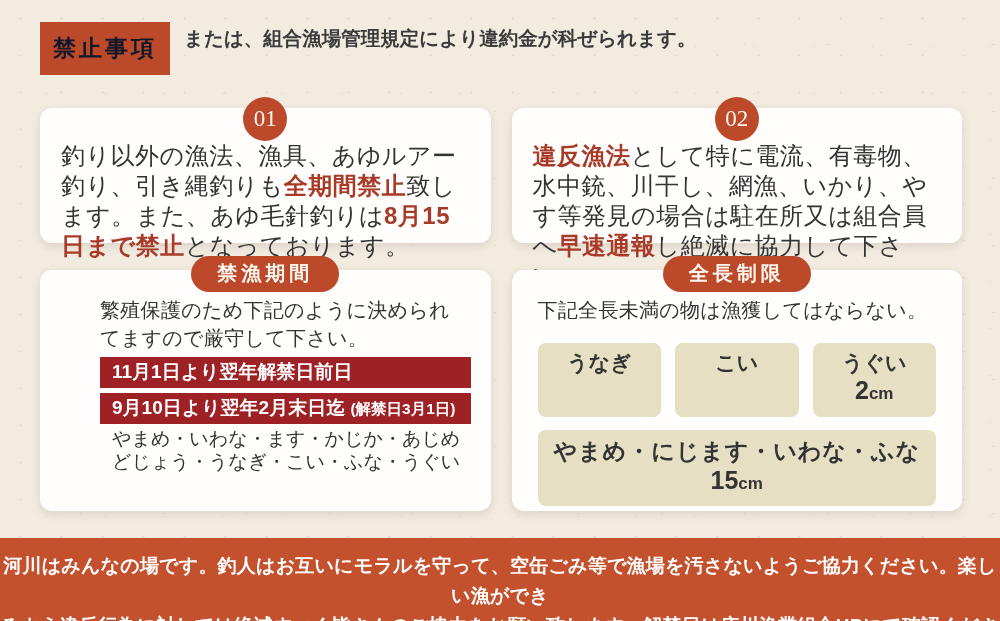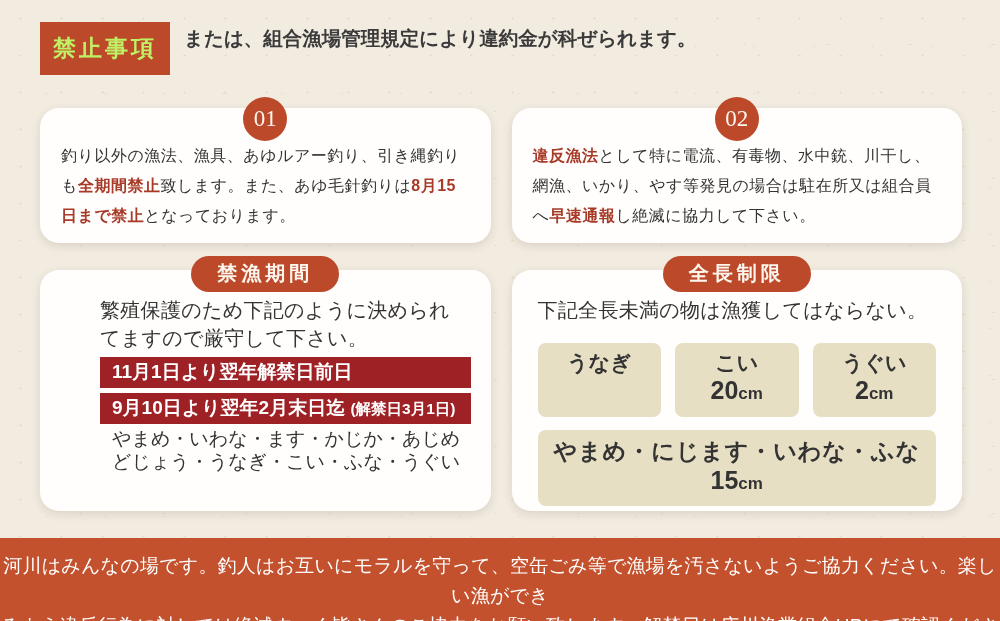--- a/index.html
+++ b/index.html
@@ -20,46 +20,46 @@
     background-size: 41px 37px, 59px 47px, 83px 67px;
     background-position: 0 0, 17px 23px, 39px 11px;
     color: #333;
   }
 
   .serif { font-family: "Liberation Serif", "DejaVu Serif", serif; }
 
   
   .header { position: absolute; top: 22px; left: 40px; right: 16px; display: flex; align-items: flex-start; gap: 14px; }
   .header-badge {
-    background: #bc4a2a; color: #bef264;
+    background: #bc4a2a; color: #0f172a;
     font-size: 23px; font-weight: 700; letter-spacing: 3px;
     padding: 11px 13px; flex: 0 0 auto;
   }
   .header-text { font-size: 19.5px; line-height: 28px; font-weight: 600; color: #3a3a3a; padding-top: 2px; }
   .em-red { color: #a83b28; font-weight: 700; font-style: normal; }
 
   
   .row { position: absolute; left: 40px; right: 38px; display: grid; grid-template-columns: 1fr 1fr; gap: 21px; }
   .row-1 { top: 108px; }
   .row-2 { top: 270px; }
   .card {
     position: relative; background: #fffefd;
-    border-radius: 19px;
+    border-radius: 12px;
     box-shadow: 0 3px 9px rgba(110, 88, 66, 0.16);
   }
   .row-1 .card { height: 135px; }
   .row-2 .card { height: 241px; }
 
   .num-circle {
     position: absolute; top: -11px; left: 50%; transform: translateX(-50%);
     width: 44px; height: 44px; border-radius: 50%;
     background: #bc4a2a; color: #fdf6ee;
     font-size: 23px; display: flex; align-items: center; justify-content: center;
   }
-  .card-text { padding: 33px 21px 0; font-size: 16px; line-height: 30px; font-weight: 500; color: #333; letter-spacing: 0.5px; }
+  .card-text { padding: 33px 21px 0; font-size: 24px; line-height: 30px; font-weight: 500; color: #333; letter-spacing: 0.5px; }
 
   .pill {
     position: absolute; top: -14px; left: 50%; transform: translateX(-50%);
     background: #bc4a2a; color: #fdf6ee;
     font-size: 20px; font-weight: 700; letter-spacing: 4px;
     padding: 4px 26px 5px; border-radius: 30px; white-space: nowrap;
   }
 
   
   .ban-body { padding: 26px 20px 0 22px; margin-left: 38px; }
@@ -79,21 +79,21 @@
   .limit-name { font-size: 21px; font-weight: 700; line-height: 26px; }
   .limit-size { font-size: 25px; font-weight: 700; line-height: 28px; }
   .limit-size .unit { font-size: 17px; font-weight: 700; }
   .limit-wide { margin-top: 13px; background: #e7dfc3; border-radius: 8px; text-align: center; padding: 6px 0 8px; }
   .limit-wide .limit-name { font-size: 23px; line-height: 30px; letter-spacing: 1px; }
 
   
   .footer {
     position: absolute; left: 0; right: 0; bottom: 0; height: 83px;
     background: #c4512d; color: #fff;
-    text-align: center; font-size: 19px; line-height: 30px; font-weight: 400;
+    text-align: center; font-size: 19px; line-height: 30px; font-weight: 700;
     padding-top: 13px; letter-spacing: 0.2px;
   }
 </style>
 </head>
 <body>
 
 <div class="poster">
 
   <div class="header">
     <div class="header-badge serif">禁止事項</div>
@@ -135,21 +135,20 @@
     <div class="card">
       <div class="pill serif">全長制限</div>
       <div class="limit-body">
         <div class="limit-intro">下記全長未満の物は漁獲してはならない。</div>
         <div class="limit-grid">
           <div class="limit-box">
             <div class="limit-name">うなぎ</div>
           </div>
           <div class="limit-box">
             <div class="limit-name">こい</div>
-            <div class="limit-size"><span>20</span><span class="unit">cm</span></div>
           </div>
           <div class="limit-box">
             <div class="limit-name">うぐい</div>
             <div class="limit-size"><span>2</span><span class="unit">cm</span></div>
           </div>
         </div>
         <div class="limit-wide">
           <div class="limit-name">やまめ・にじます・いわな・ふな</div>
           <div class="limit-size"><span>15</span><span class="unit">cm</span></div>
         </div>

